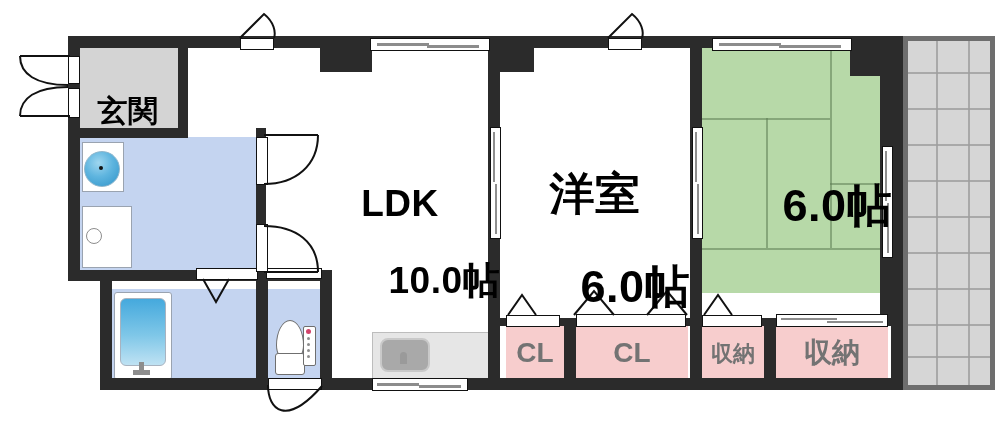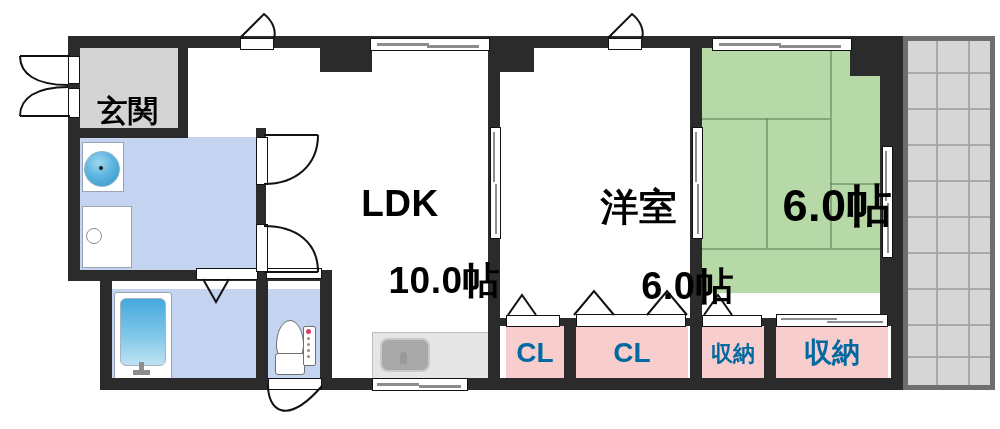--- a/index.html
+++ b/index.html
@@ -22,21 +22,21 @@
     line-height:1.04;
     letter-spacing:0.5px;
     white-space:pre-line;
     z-index:40;
   }
   .room-label .nm{display:block;}
   .room-label .sz{display:block;text-align:right;}
 
   .tag{
     position:absolute;
-    color:#0369a1;
+    color:#737373;
     font-weight:bold;
     text-align:center;
     z-index:40;
     display:flex;align-items:center;justify-content:center;
   }
 
   
   .f-genkan{background:#d4d4d4;}
   .f-water{background:#c4d4f0;}
   .f-tatami{background:#b7d9a8;}
@@ -291,21 +291,21 @@
 
   <div class="room-label" style="left:78px;top:64px;width:100px;font-size:30px;">
     <span class="nm">玄関</span>
   </div>
 
   <div class="room-label" style="left:300px;top:147px;width:200px;font-size:37px;">
     <span class="nm">LDK</span>
     <span class="sz">10.0帖</span>
   </div>
 
-  <div class="room-label" style="left:500px;top:148px;width:190px;font-size:38px;margin-left:44px;">
+  <div class="room-label" style="left:500px;top:124px;width:190px;font-size:45px;">
     <span class="nm">洋室</span>
     <span class="sz">6.0帖</span>
   </div>
 
   <div class="room-label" style="left:702px;top:136px;width:190px;font-size:45px;">
     <span class="sz">6.0帖</span>
   </div>
 
   <div class="tag" style="left:506px;top:330px;width:58px;height:46px;font-size:28px;">CL</div>
   <div class="tag" style="left:576px;top:330px;width:112px;height:46px;font-size:28px;">CL</div>

